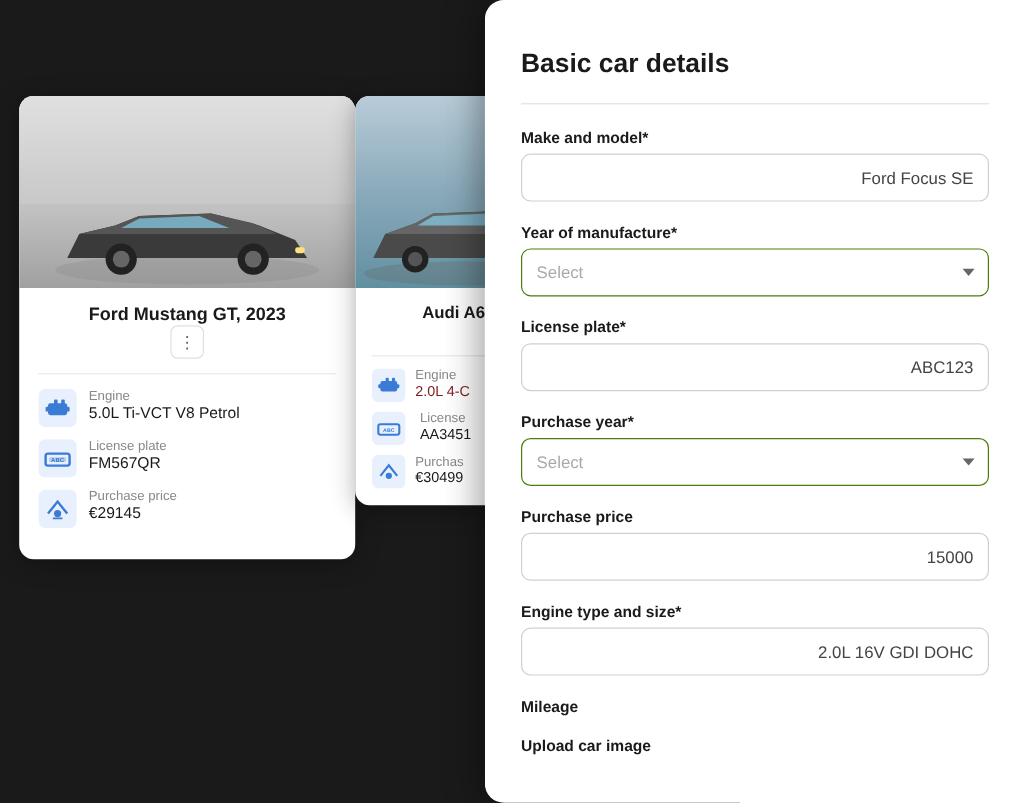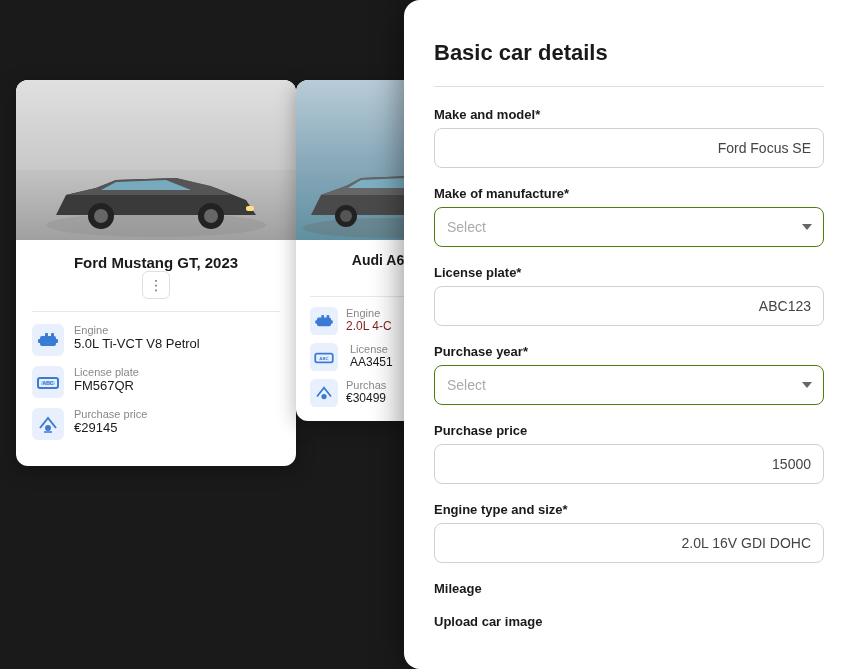--- a/index.html
+++ b/index.html
@@ -331,21 +331,21 @@
 <div class="form-panel">
   <h2 class="form-title">Basic car details</h2>
   <div class="form-divider"></div>
 
   <div class="form-group">
     <label class="form-label">Make and model*</label>
     <input class="form-input" type="text" value="Ford Focus SE" style="">
   </div>
 
   <div class="form-group">
-    <label class="form-label">Make of manufacture*</label>
+    <label class="form-label">Year of manufacture*</label>
     <div class="select-wrapper">
       <select class="form-select">
         <option value="">Select</option>
         <option value="2018">2018</option>
         <option value="2019">2019</option>
         <option value="2020">2020</option>
         <option value="2021">2021</option>
         <option value="2022">2022</option>
         <option value="2023">2023</option>
         <option value="2024">2024</option>

